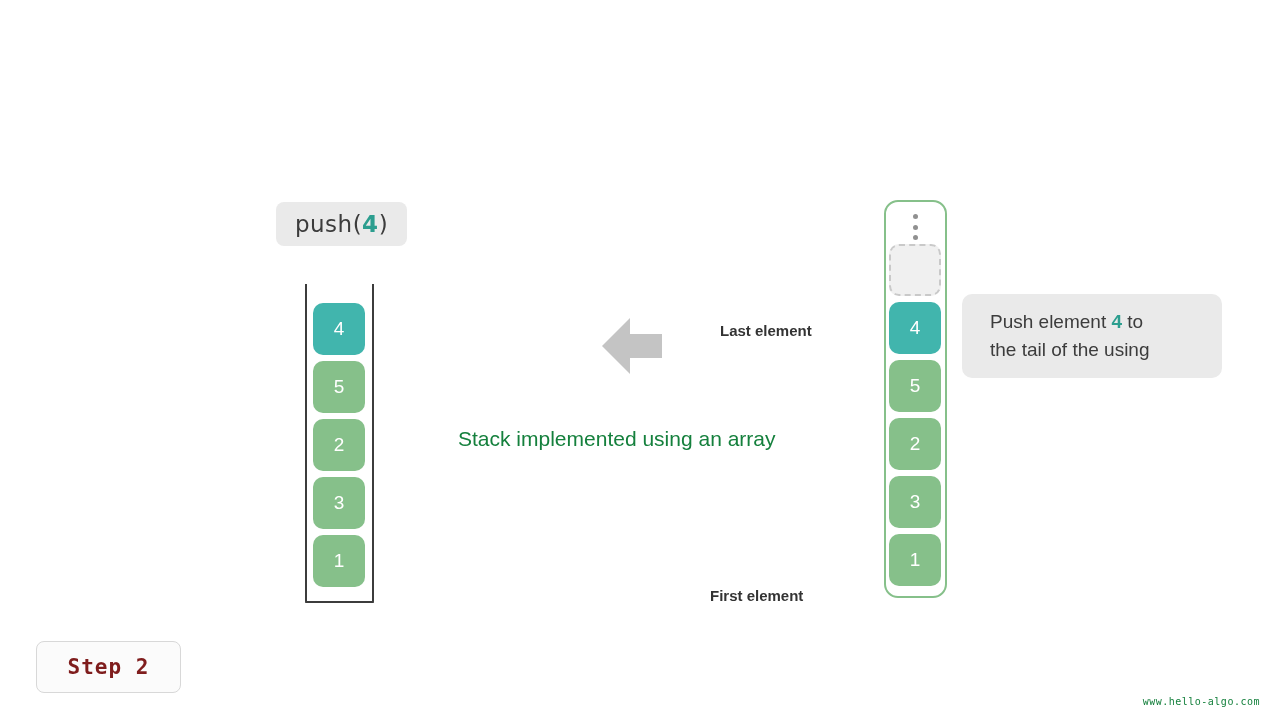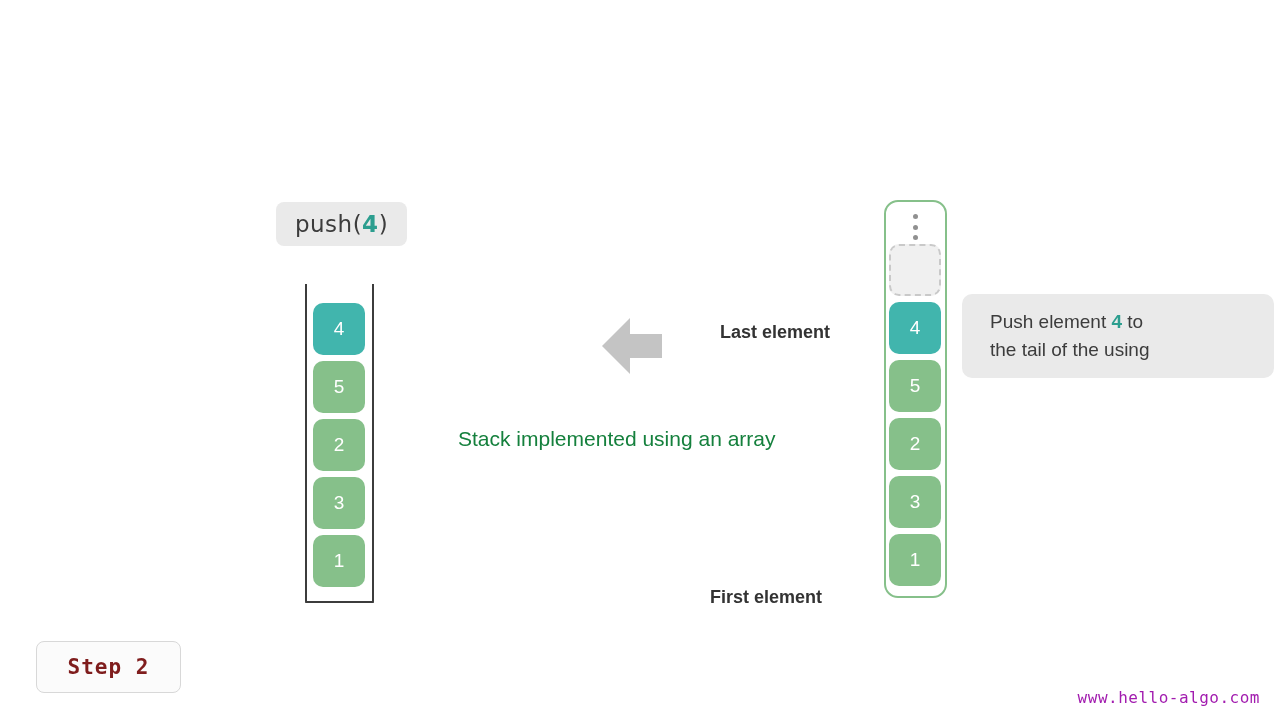--- a/index.html
+++ b/index.html
@@ -125,37 +125,37 @@
     width: 5px;
     height: 5px;
     border-radius: 50%;
     background: #909090;
   }
 
   
   #callout {
     left: 962px;
     top: 270px;
-    width: 312px;
+    width: 260px;
     height: 84px;
     border-radius: 10px;
     justify-content: flex-start;
     padding: 0 28px;
     box-sizing: border-box;
     font-size: 19px;
     line-height: 28px;
     color: #3c3c3c;
     text-align: left;
   }
   #callout .accent { color: #2c9e8f; font-weight: bold; }
 
   
   .anno {
     position: absolute;
-    font-size: 18px;
+    font-size: 15px;
     font-weight: bold;
     color: #333333;
     white-space: nowrap;
   }
   #last-element-label  { left: 720px; top: 322px; }
   #first-element-label { left: 710px; top: 587px; }
 
   #caption {
     position: absolute;
     left: 458px;
@@ -194,22 +194,22 @@
     letter-spacing: 1px;
     box-sizing: border-box;
   }
 
   
   #watermark {
     position: absolute;
     right: 20px;
     bottom: 13px;
     font-family: "DejaVu Sans Mono", monospace;
-    font-size: 16px;
-    color: #a21caf;
+    font-size: 10px;
+    color: #15803d;
     letter-spacing: 0.5px;
   }
 </style>
 </head>
 <body>
 
 <div class="chip" id="push-label">
   <span>push(</span>
     <span class="accent">4</span>
     <span>)</span>

